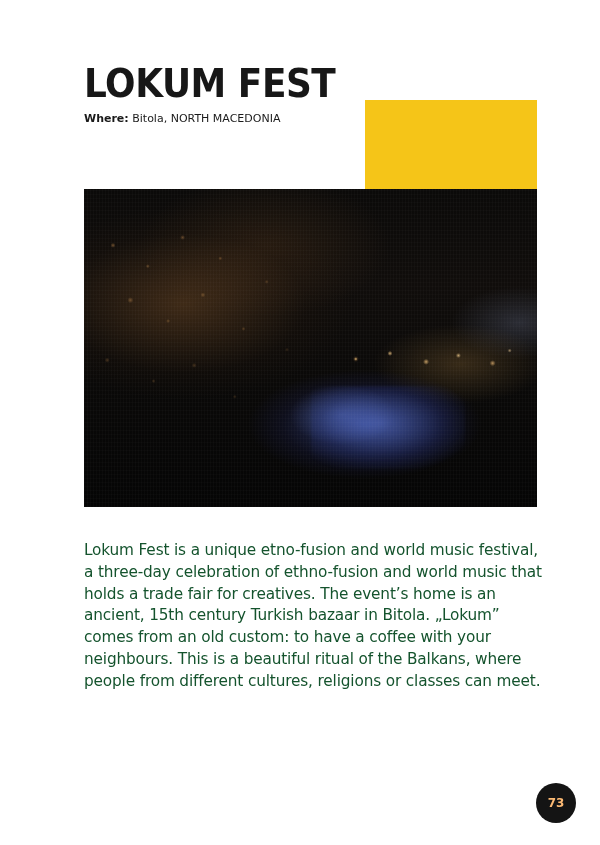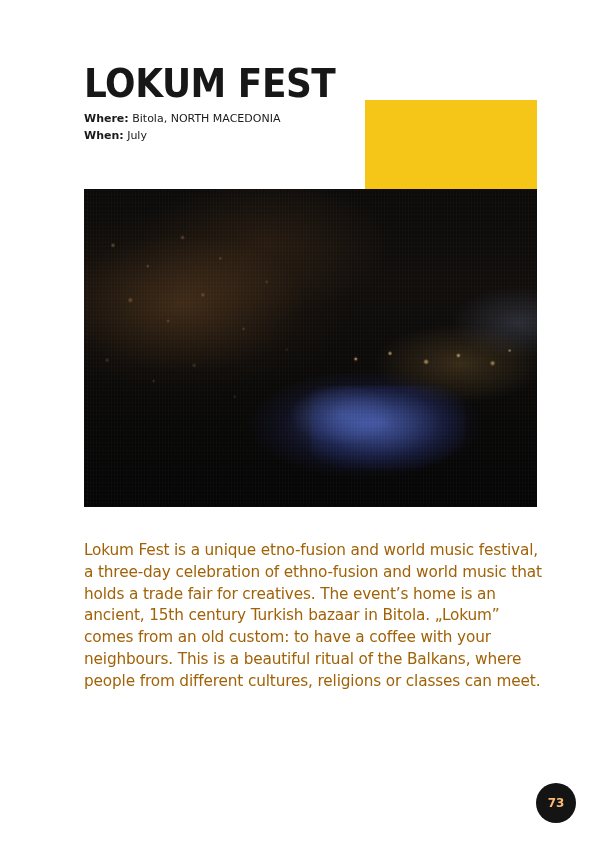--- a/index.html
+++ b/index.html
@@ -141,21 +141,21 @@
 
   
   .body-text {
     position: absolute;
     left: 84px;
     top: 525px;
     width: 466px;
     font-family: "DejaVu Sans", sans-serif;
     font-size: 15.3px;
     line-height: 1.42;
-    color: #a16207;
+    color: #14532d;
     letter-spacing: -0.15px;
   }
 
   
   .page-badge {
     position: absolute;
     right: 24px;
     bottom: 22px;
     width: 40px;
     height: 40px;
@@ -175,24 +175,20 @@
 
 <div class="page">
 
   <h1 class="title">LOKUM FEST</h1>
 
   <div class="meta">
     <div class="meta-row">
       <span class="meta-label">Where:</span>
       <span class="meta-value">Bitola, NORTH MACEDONIA</span>
     </div>
-    <div class="meta-row">
-      <span class="meta-label">When:</span>
-      <span class="meta-value">July</span>
-    </div>
   </div>
 
   <div class="yellow-block"></div>
 
   <div class="photo">
     <div class="photo-inner"></div>
     <div class="photo-crowd"></div>
     <div class="photo-stage"></div>
     <div class="photo-lights"></div>
     <div class="photo-grain"></div>

